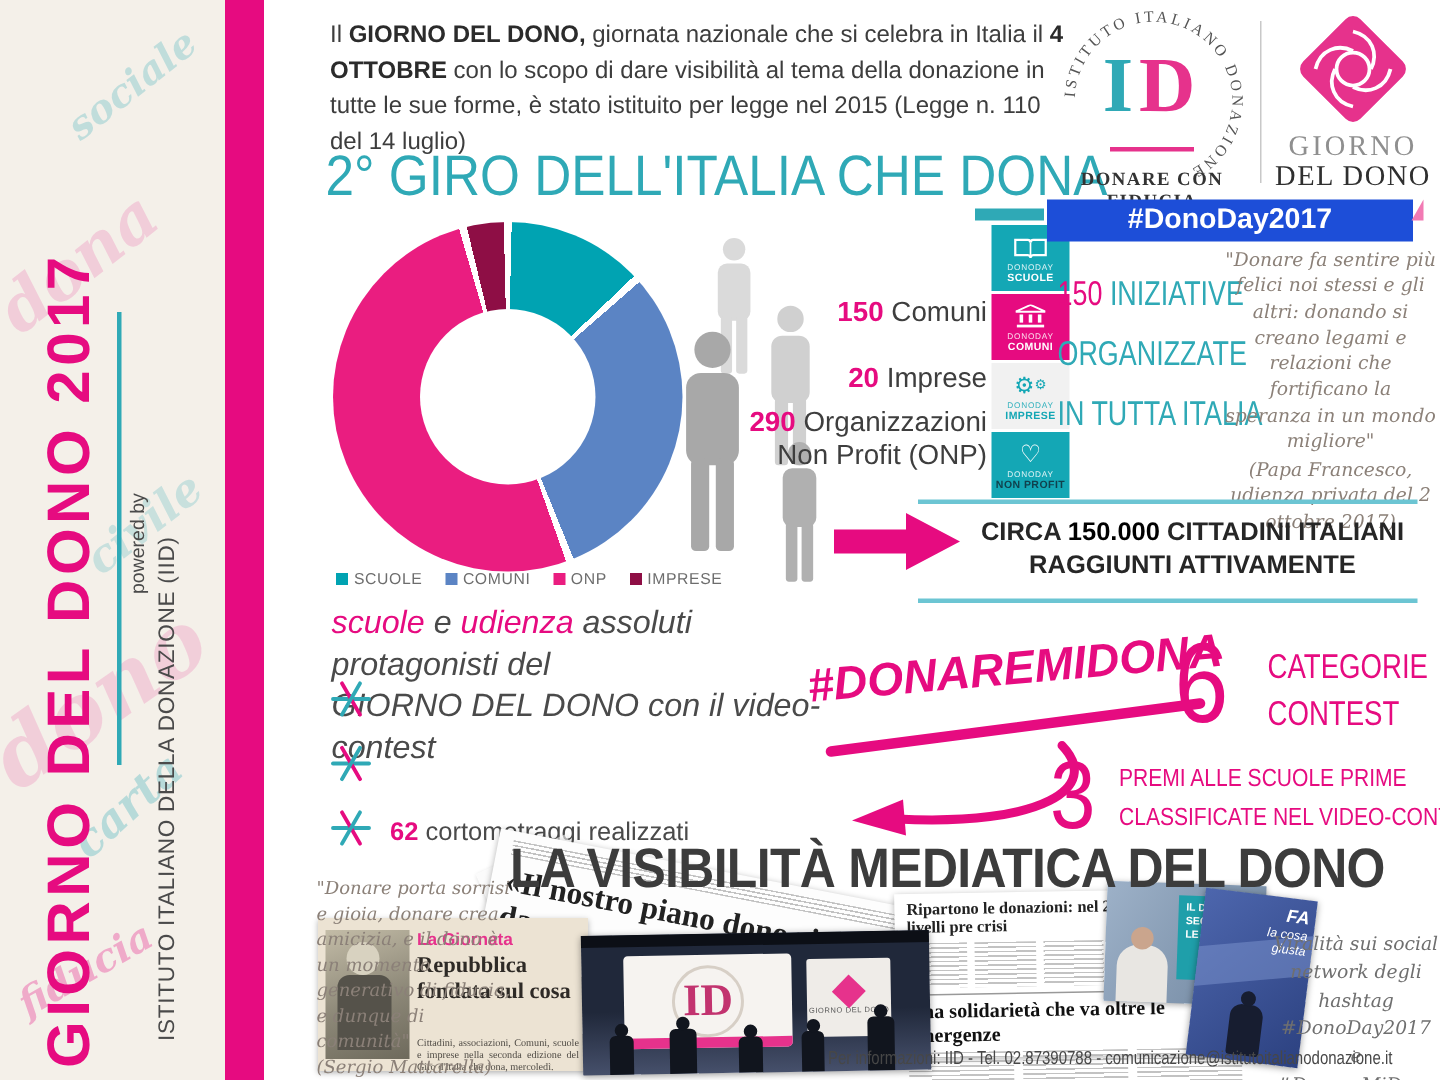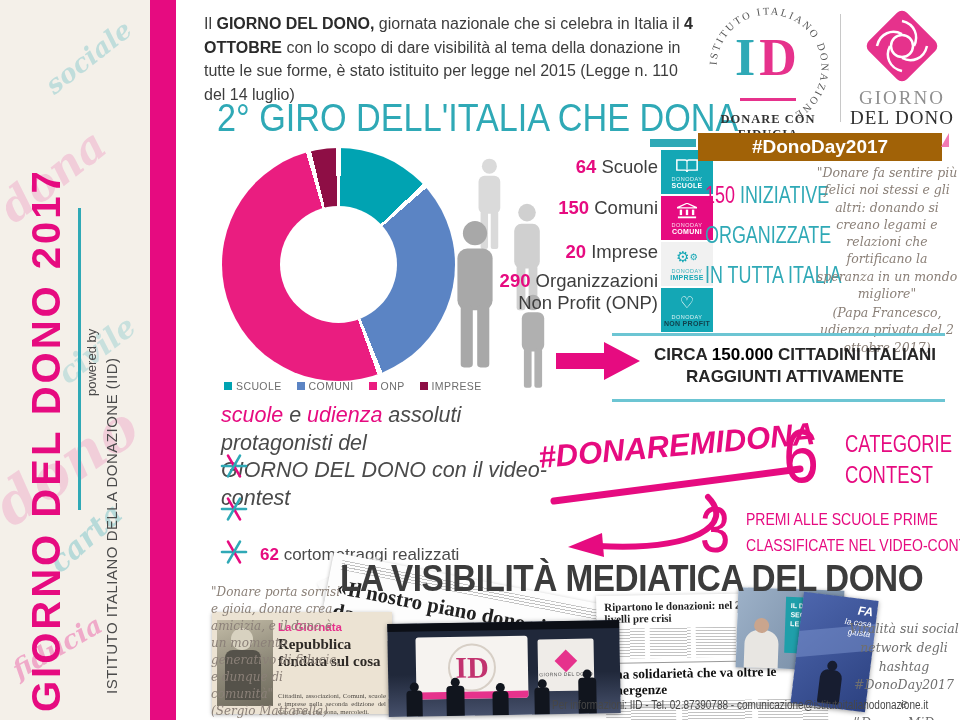--- a/index.html
+++ b/index.html
@@ -17,41 +17,41 @@
   .wm3{top:432px;left:-14px;transform:rotate(-35deg);color:#e60b80;opacity:.14;font-size:58px;}
   .wm4{top:520px;left:42px;transform:rotate(-42deg);color:#2fa9b6;opacity:.30;font-size:30px;}
   .wm5{top:632px;left:8px;transform:rotate(-30deg);color:#e60b80;opacity:.30;font-size:26px;}
   .vtext{writing-mode:vertical-rl;transform:rotate(180deg);white-space:nowrap;}
   .side-title{left:24px;top:48px;height:664px;font-size:40px;font-weight:bold;color:#e60b80;letter-spacing:3px;z-index:3;}
   .side-line{left:78px;top:208px;width:3px;height:302px;background:#2fa9b6;z-index:3;}
   .side-powered{left:84px;top:292px;height:104px;font-size:13px;color:#4a4a4a;z-index:3;}
   .side-org{left:103px;top:146px;height:548px;font-size:15px;letter-spacing:.5px;color:#4a4a4a;z-index:3;}
 
   
-  .intro{left:204px;top:12px;width:490px;font-size:16px;line-height:1.47;color:#3d3d3d;}
+  .intro{left:220px;top:12px;width:490px;font-size:16px;line-height:1.47;color:#3d3d3d;}
   .intro b{color:#2b2b2b;}
   .main-title{left:217px;top:97px;font-size:38px;color:#2fa9b6;white-space:nowrap;
               transform:scaleX(.9);transform-origin:left top;letter-spacing:0px;}
   .title-underline{left:650px;top:139px;width:46px;height:8px;background:#2fa9b6;}
 
   
   .iid-block{left:700px;top:6px;width:136px;height:128px;}
   .iid-svg{position:absolute;left:6px;top:-2px;width:126px;height:126px;}
   .iid-letters{position:absolute;left:0;top:26px;width:136px;text-align:center;
                font-family:"Liberation Serif",serif;font-weight:bold;font-size:52px;letter-spacing:4px;line-height:1;}
   .iid-i{color:#2fa9b6;}.iid-d{color:#e6328c;}
   .iid-underline{position:absolute;left:40px;top:92px;width:56px;height:3px;background:#e6328c;}
   .iid-tagline{position:absolute;left:-4px;top:106px;width:144px;text-align:center;
                font-family:"Liberation Serif",serif;font-weight:bold;font-size:12.5px;letter-spacing:1px;color:#333;}
   .logo-divider{left:840px;top:14px;width:1px;height:108px;background:#c8c8c8;}
   .gdd-block{left:846px;top:6px;width:112px;height:128px;text-align:center;}
   .gdd-diamond{margin:0 auto;display:block;}
   .gdd-t1{font-family:"Liberation Serif",serif;font-size:19px;letter-spacing:2px;color:#8f8f8f;line-height:1.05;}
   .gdd-t2{font-family:"Liberation Serif",serif;font-size:19px;letter-spacing:1px;color:#2f2f2f;line-height:1.05;}
-  .ribbon{left:698px;top:133px;width:244px;height:28px;background:#a16207;color:#fff;
+  .ribbon{left:698px;top:133px;width:244px;height:28px;background:#1d4ed8;color:#fff;
           font-weight:bold;font-size:19px;text-align:center;line-height:28px;z-index:2;}
   .ribbon:after{content:"";position:absolute;right:-7px;top:0;border-style:solid;
           border-width:0 0 14px 8px;border-color:transparent transparent #f27ab4 transparent;}
 
   
   .donut{left:222px;top:148px;width:233px;height:233px;border-radius:50%;}
   .donut-hole{position:absolute;left:58px;top:58px;width:117px;height:117px;border-radius:50%;background:#fff;}
   .legend{left:224px;top:380px;display:flex;gap:15px;font-size:10.5px;color:#6d6d6d;letter-spacing:.4px;}
   .legend-item{display:flex;align-items:center;gap:4px;}
   .legend-swatch{width:8px;height:8px;display:inline-block;}
@@ -264,21 +264,20 @@
         <rect x="17" y="78" width="11" height="56" rx="3"></rect>
         <rect x="32" y="78" width="11" height="56" rx="3"></rect>
       </g>
     </defs>
     <use href="#person" fill="#dadada" transform="translate(25,12) scale(0.68)"></use>
     <use href="#person" fill="#d0d0d0" transform="translate(59,57) scale(0.8)"></use>
     <use href="#person" fill="#a8a8a8" transform="translate(-2,74) scale(1.1)"></use>
     <use href="#person" fill="#b0b0b0" transform="translate(68,148) scale(0.7)"></use>
   </svg>
 
-  <div class="abs stat stat-0"><b>64</b><span> Scuole</span></div>
   <div class="abs stat stat-1"><b>150</b><span> Comuni</span></div>
   <div class="abs stat stat-2"><b>20</b><span> Imprese</span></div>
   <div class="abs stat stat-3"><b>290</b><span> Organizzazioni Non Profit (ONP)</span></div>
 
   <div class="abs badges">
     <div class="badge badge0">
       <span class="bi">
         <svg width="24" height="15" viewBox="0 0 26 16">
             <path d="M2 2 h9 a2 2 0 0 1 2 2 a2 2 0 0 1 2-2 h9 v11 h-9 a2 2 0 0 0-2 2 a2 2 0 0 0-2-2 h-9 z" fill="none" stroke="#fff" stroke-width="1.6"></path>
             <line x1="13" y1="4" x2="13" y2="13" stroke="#fff" stroke-width="1.2"></line>

